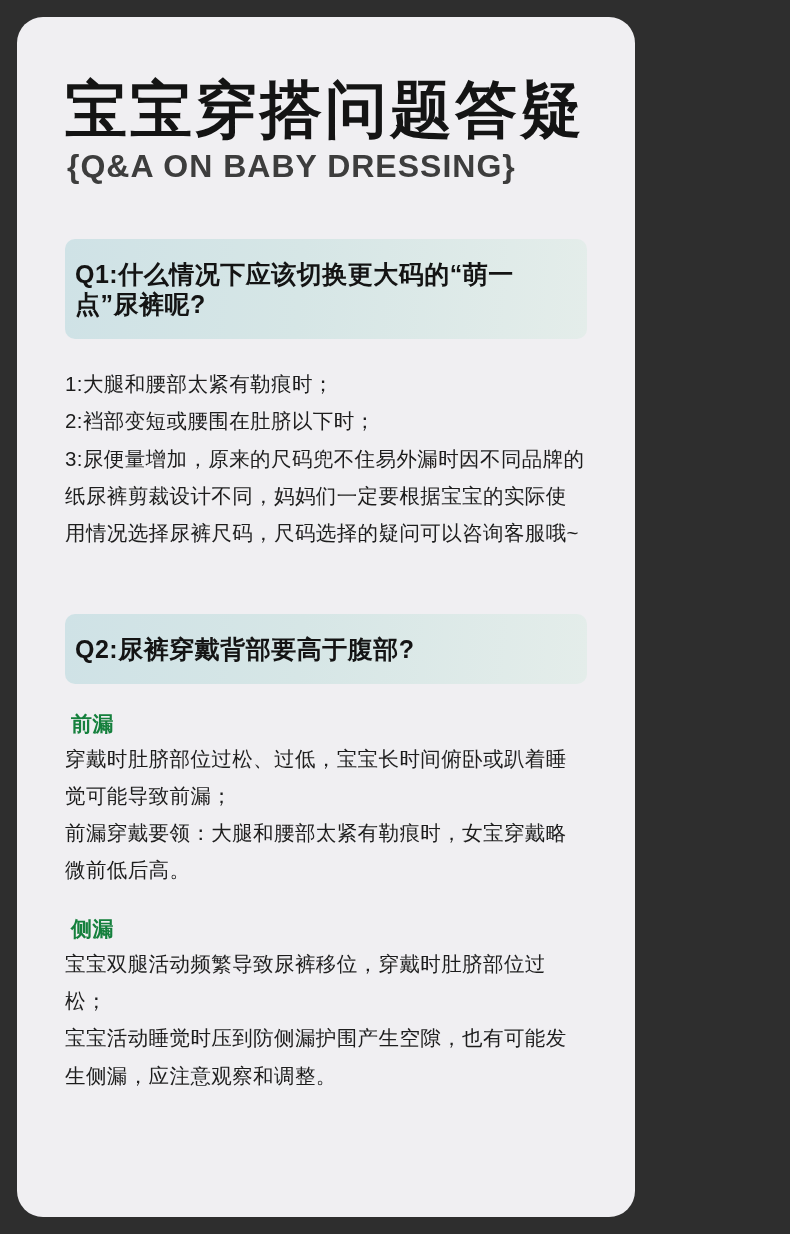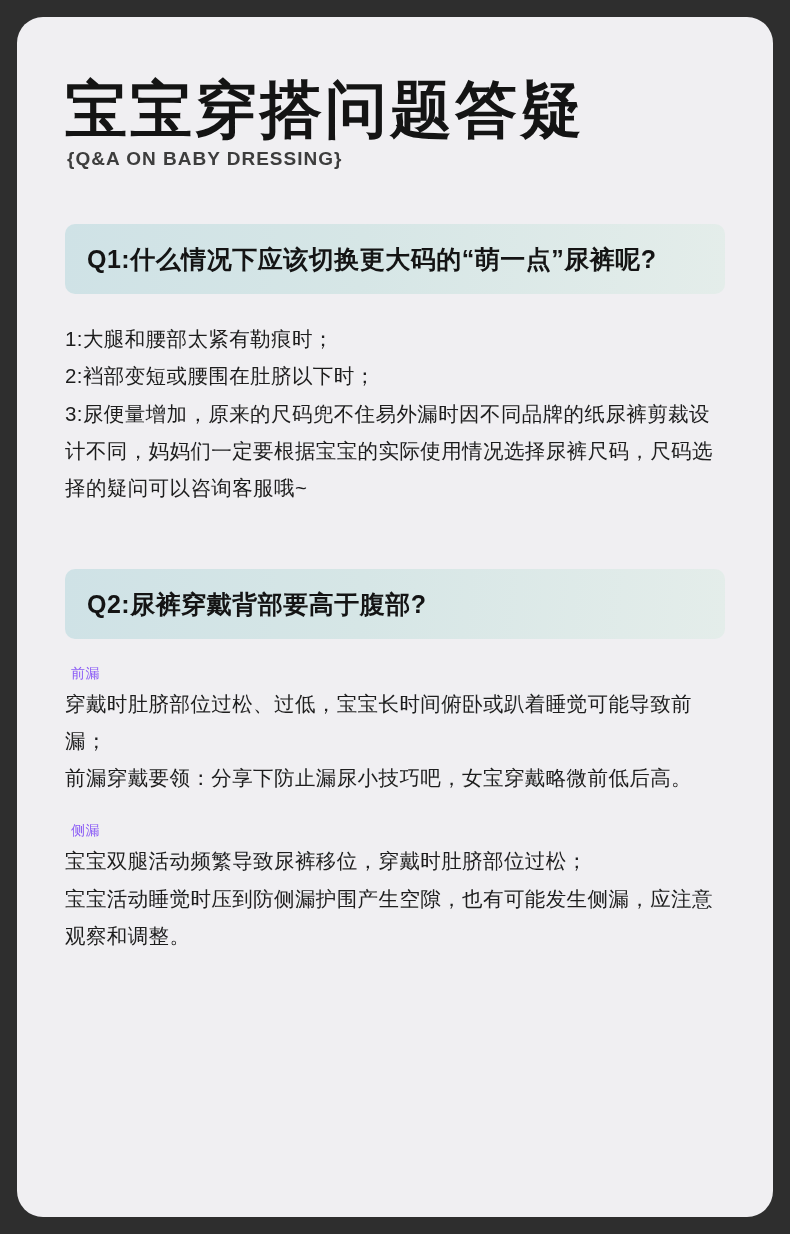--- a/index.html
+++ b/index.html
@@ -10,70 +10,70 @@
   body {
     width: 790px;
     height: 1234px;
     font-family: "Liberation Sans", sans-serif;
     overflow: hidden;
   }
   .page {
     position: absolute;
     left: 17px;
     top: 17px;
-    width: 756px;
+    width: 618px;
     height: 1200px;
     background: #f0eff2;
     border-radius: 26px;
     box-sizing: border-box;
     overflow: hidden;
   }
   .inner {
     padding: 60px 48px 0 48px;
   }
   .title {
     font-size: 62px;
     font-weight: bold;
     letter-spacing: 3px;
     color: #141414;
     line-height: 1.05;
     margin: 0 0 6px 0;
   }
   .subtitle {
-    font-size: 19px;
+    font-size: 32px;
     font-weight: bold;
     letter-spacing: 1px;
     color: #3d3d3d;
     margin: 0 0 54px 2px;
   }
   .qbar {
     border-radius: 10px;
-    padding: 20px 22px;
+    padding: 20px 10px;
     margin-bottom: 26px;
     background: linear-gradient(95deg, #cfe2e6 0%, #d6e6e6 45%, #e4edea 100%);
   }
   .qbar-text {
     font-size: 25px;
     font-weight: bold;
     color: #141414;
     letter-spacing: 0.5px;
     line-height: 1.2;
   }
   .body-text {
     font-size: 20.5px;
     color: #1d1d1d;
     line-height: 1.82;
     letter-spacing: 0.4px;
     margin: 0 0 0 0;
   }
   .gap-lg { height: 62px; }
   .sub-head {
-    font-size: 14px;
-    font-weight: normal;
-    color: #8b5cf6;
+    font-size: 21px;
+    font-weight: bold;
+    color: #15803d;
     margin: 0 0 2px 6px;
     letter-spacing: 0.5px;
   }
   .sect { margin-bottom: 26px; }
   .sect-first { margin-top: 14px; }
 </style>
 </head>
 <body>
 
 <div class="page">
@@ -92,21 +92,21 @@
 
     <div class="gap-lg"></div>
 
     <div class="qbar">
       <div class="qbar-text">Q2:尿裤穿戴背部要高于腹部?</div>
     </div>
 
     <div class="sect sect-first">
       <div class="sub-head">前漏</div>
       <div class="body-text">穿戴时肚脐部位过松、过低，宝宝长时间俯卧或趴着睡觉可能导致前漏；</div>
-      <div class="body-text">前漏穿戴要领：分享下防止漏尿小技巧吧，女宝穿戴略微前低后高。</div>
+      <div class="body-text">前漏穿戴要领：大腿和腰部太紧有勒痕时，女宝穿戴略微前低后高。</div>
     </div>
 
     <div class="sect">
       <div class="sub-head">侧漏</div>
       <div class="body-text">宝宝双腿活动频繁导致尿裤移位，穿戴时肚脐部位过松；</div>
       <div class="body-text">宝宝活动睡觉时压到防侧漏护围产生空隙，也有可能发生侧漏，应注意观察和调整。</div>
     </div>
 
 
   </div>

